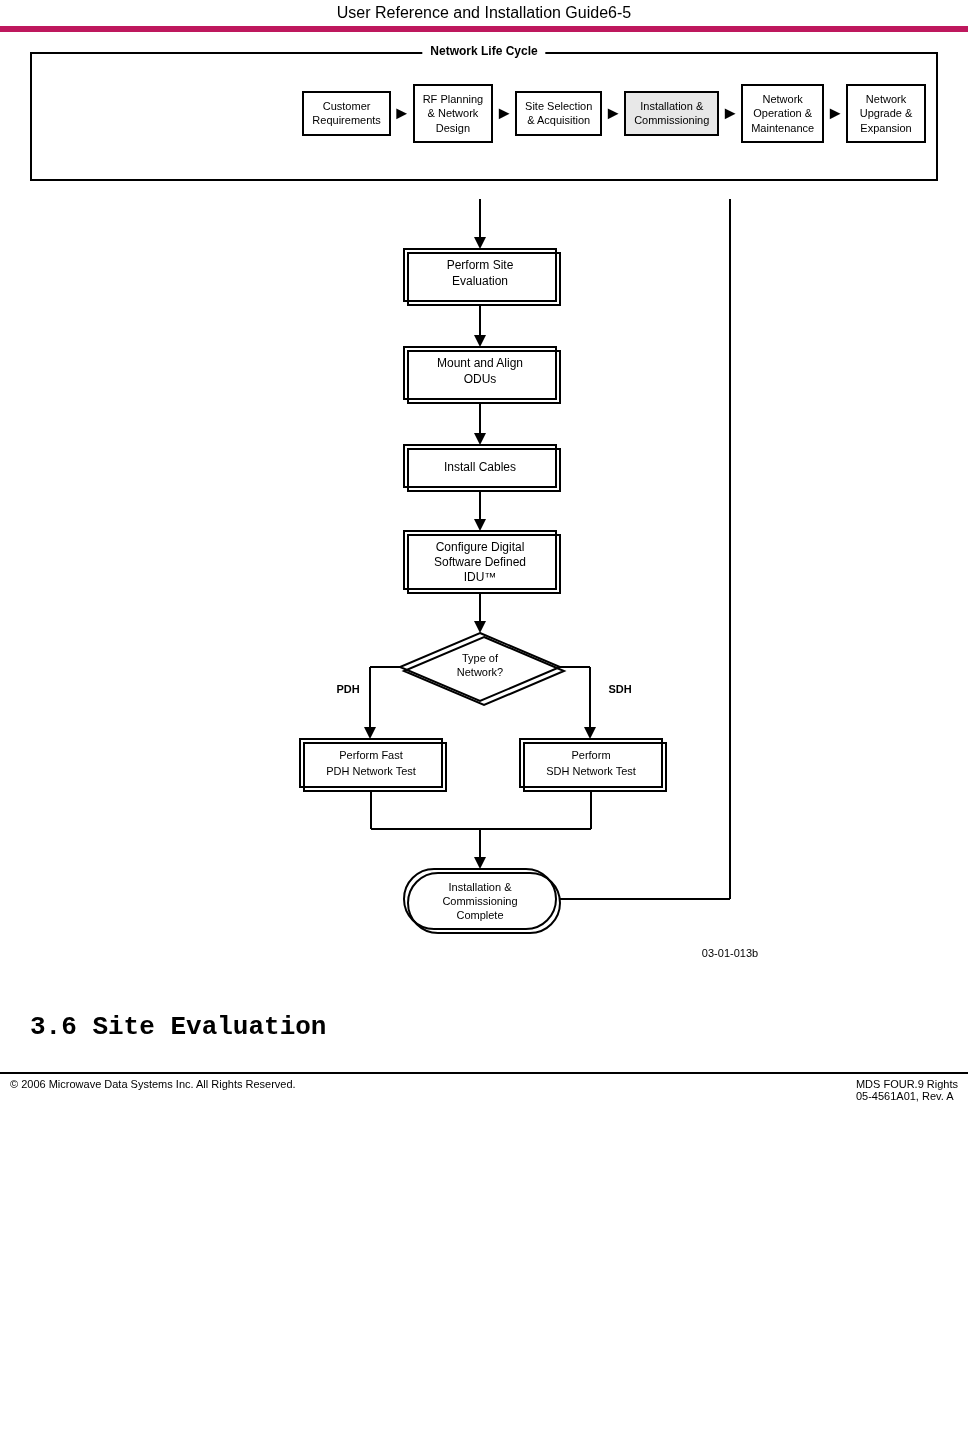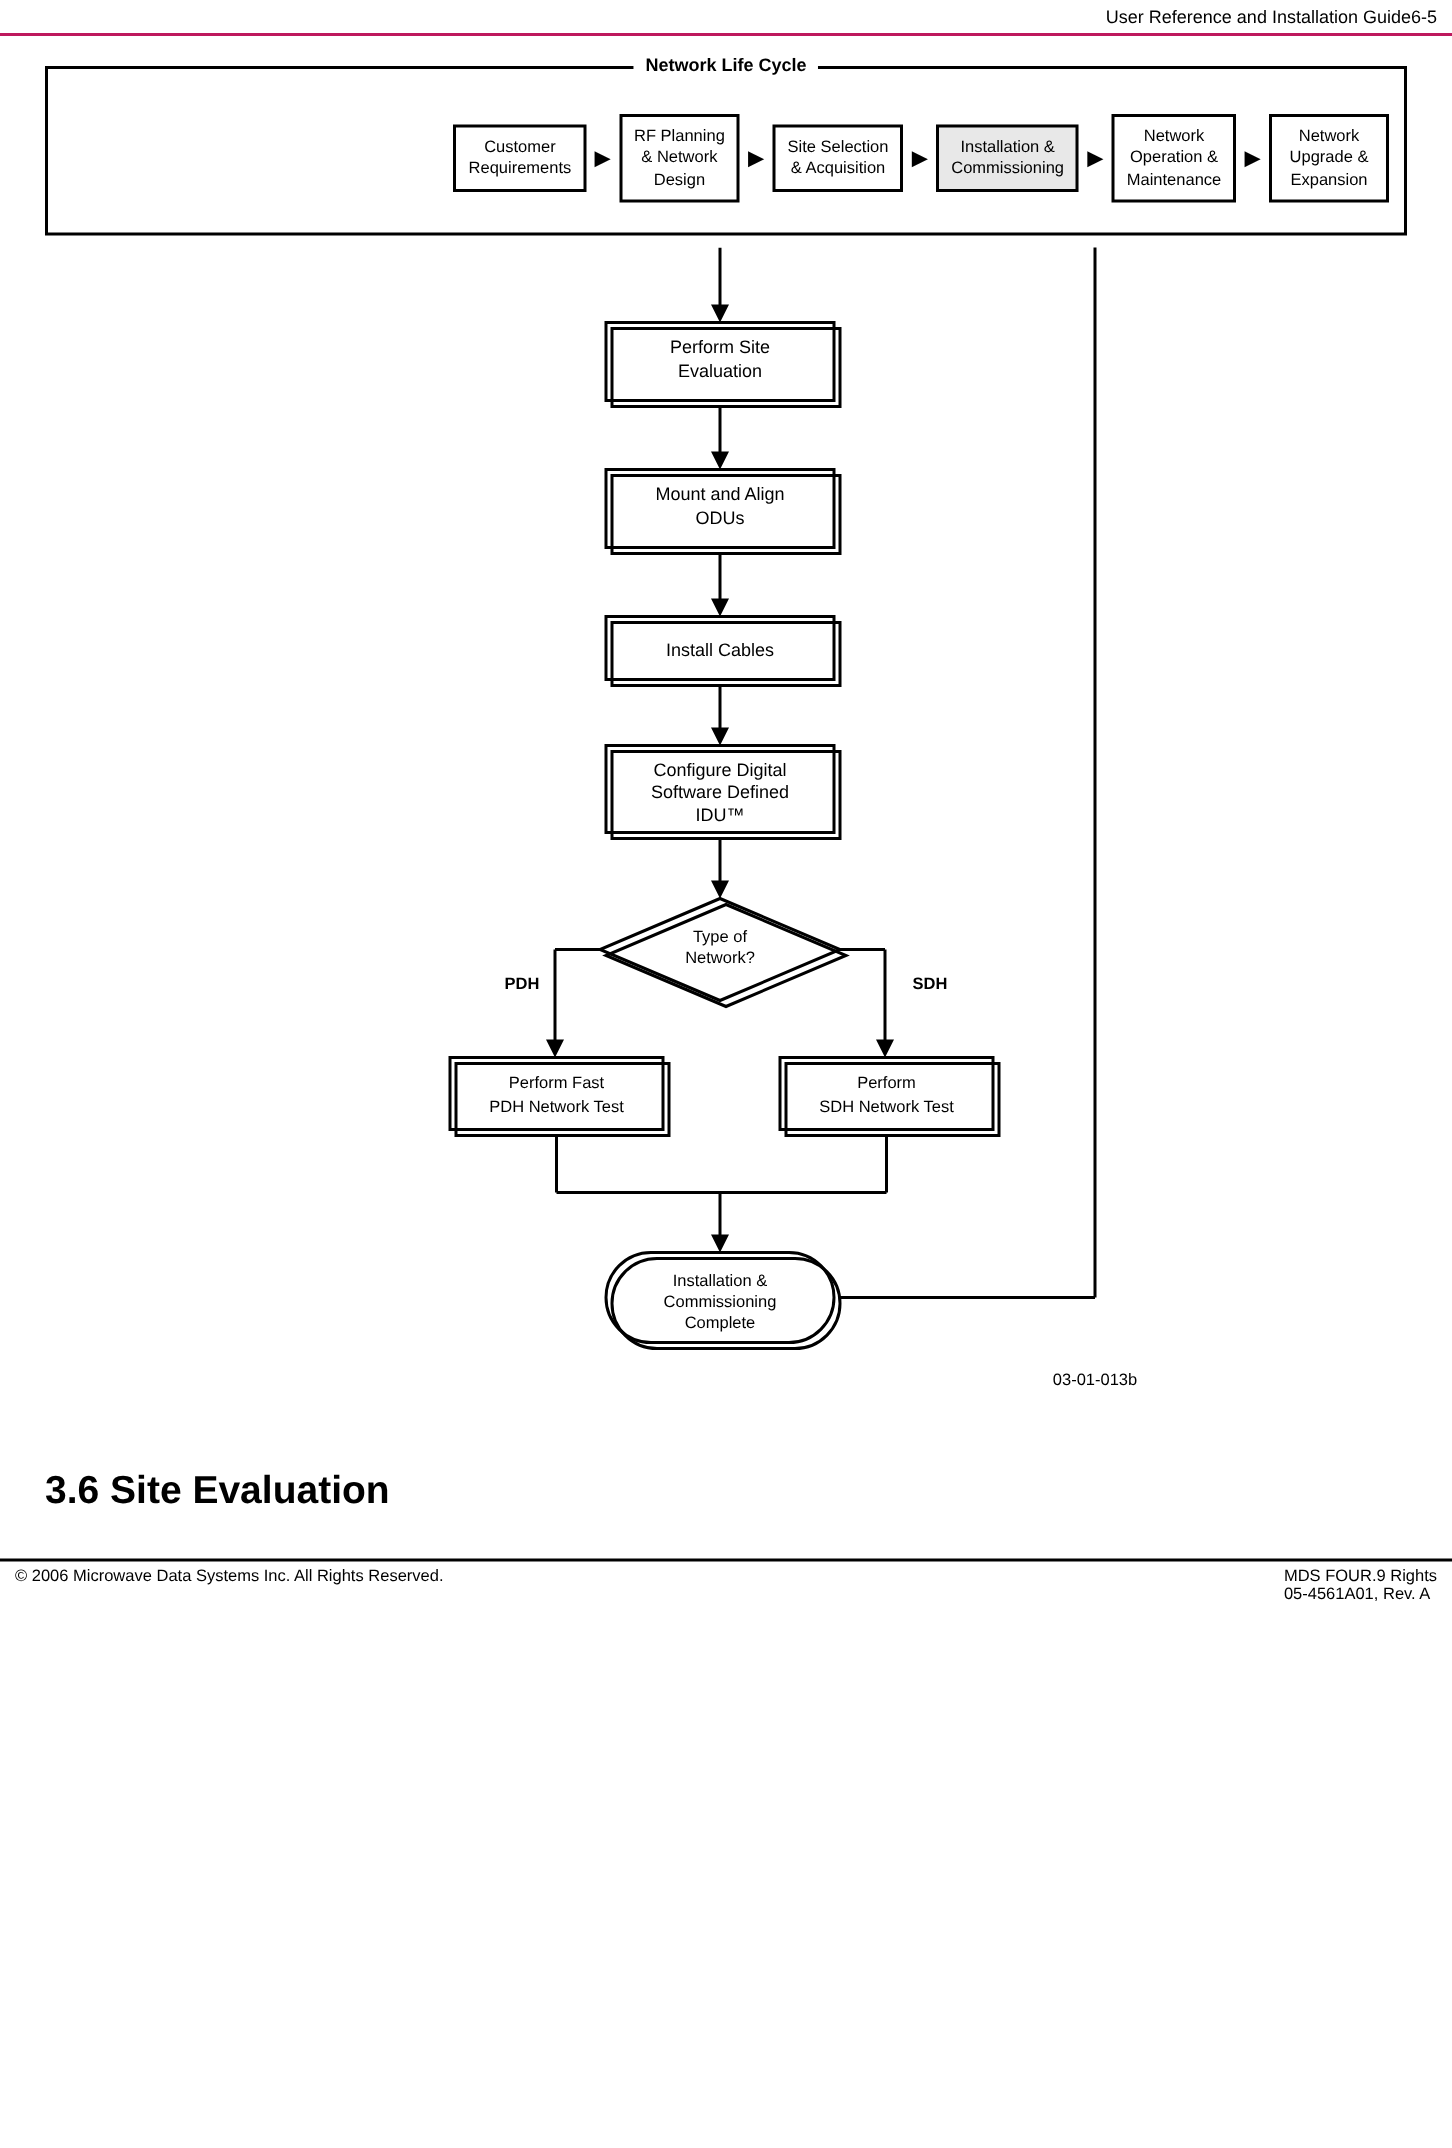--- a/index.html
+++ b/index.html
@@ -6,37 +6,37 @@
     body {
       font-family: Arial, sans-serif;
       font-size: 13px;
       background: #fff;
       color: #000;
       width: 968px;
     }
 
     .page-header {
       display: flex;
-      justify-content: flex-end;
+      justify-content: center;
       align-items: center;
-      border-bottom: 2px solid #be185d;
+      border-bottom: 6px solid #be185d;
       padding: 4px 10px;
-      font-size: 12px;
+      font-size: 16px;
     }
 
     .diagram-container {
       padding: 20px 30px 10px 30px;
       position: relative;
     }
 
     .network-lifecycle-box {
       border: 2px solid #000;
-      padding: 10px 10px 20px 10px;
+      padding: 10px 10px 36px 10px;
       position: relative;
-      margin-bottom: 8px;
+      margin-bottom: 18px;
     }
 
     .lifecycle-title {
       position: absolute;
       top: -10px;
       left: 50%;
       transform: translateX(-50%);
       background: #fff;
       padding: 0 8px;
       font-size: 12px;
@@ -66,20 +66,21 @@
     .lifecycle-arrow {
       font-size: 18px;
       margin: 0 2px;
       flex-shrink: 0;
     }
 
     .section-heading {
       font-size: 26px;
       font-weight: bold;
       padding: 20px 30px 10px 30px;
+      font-family: Liberation Mono, monospace;
     }
 
     .section-body {
       padding: 0 30px;
       font-size: 13px;
       line-height: 1.6;
     }
 
     .section-body p {
       margin-bottom: 14px;

